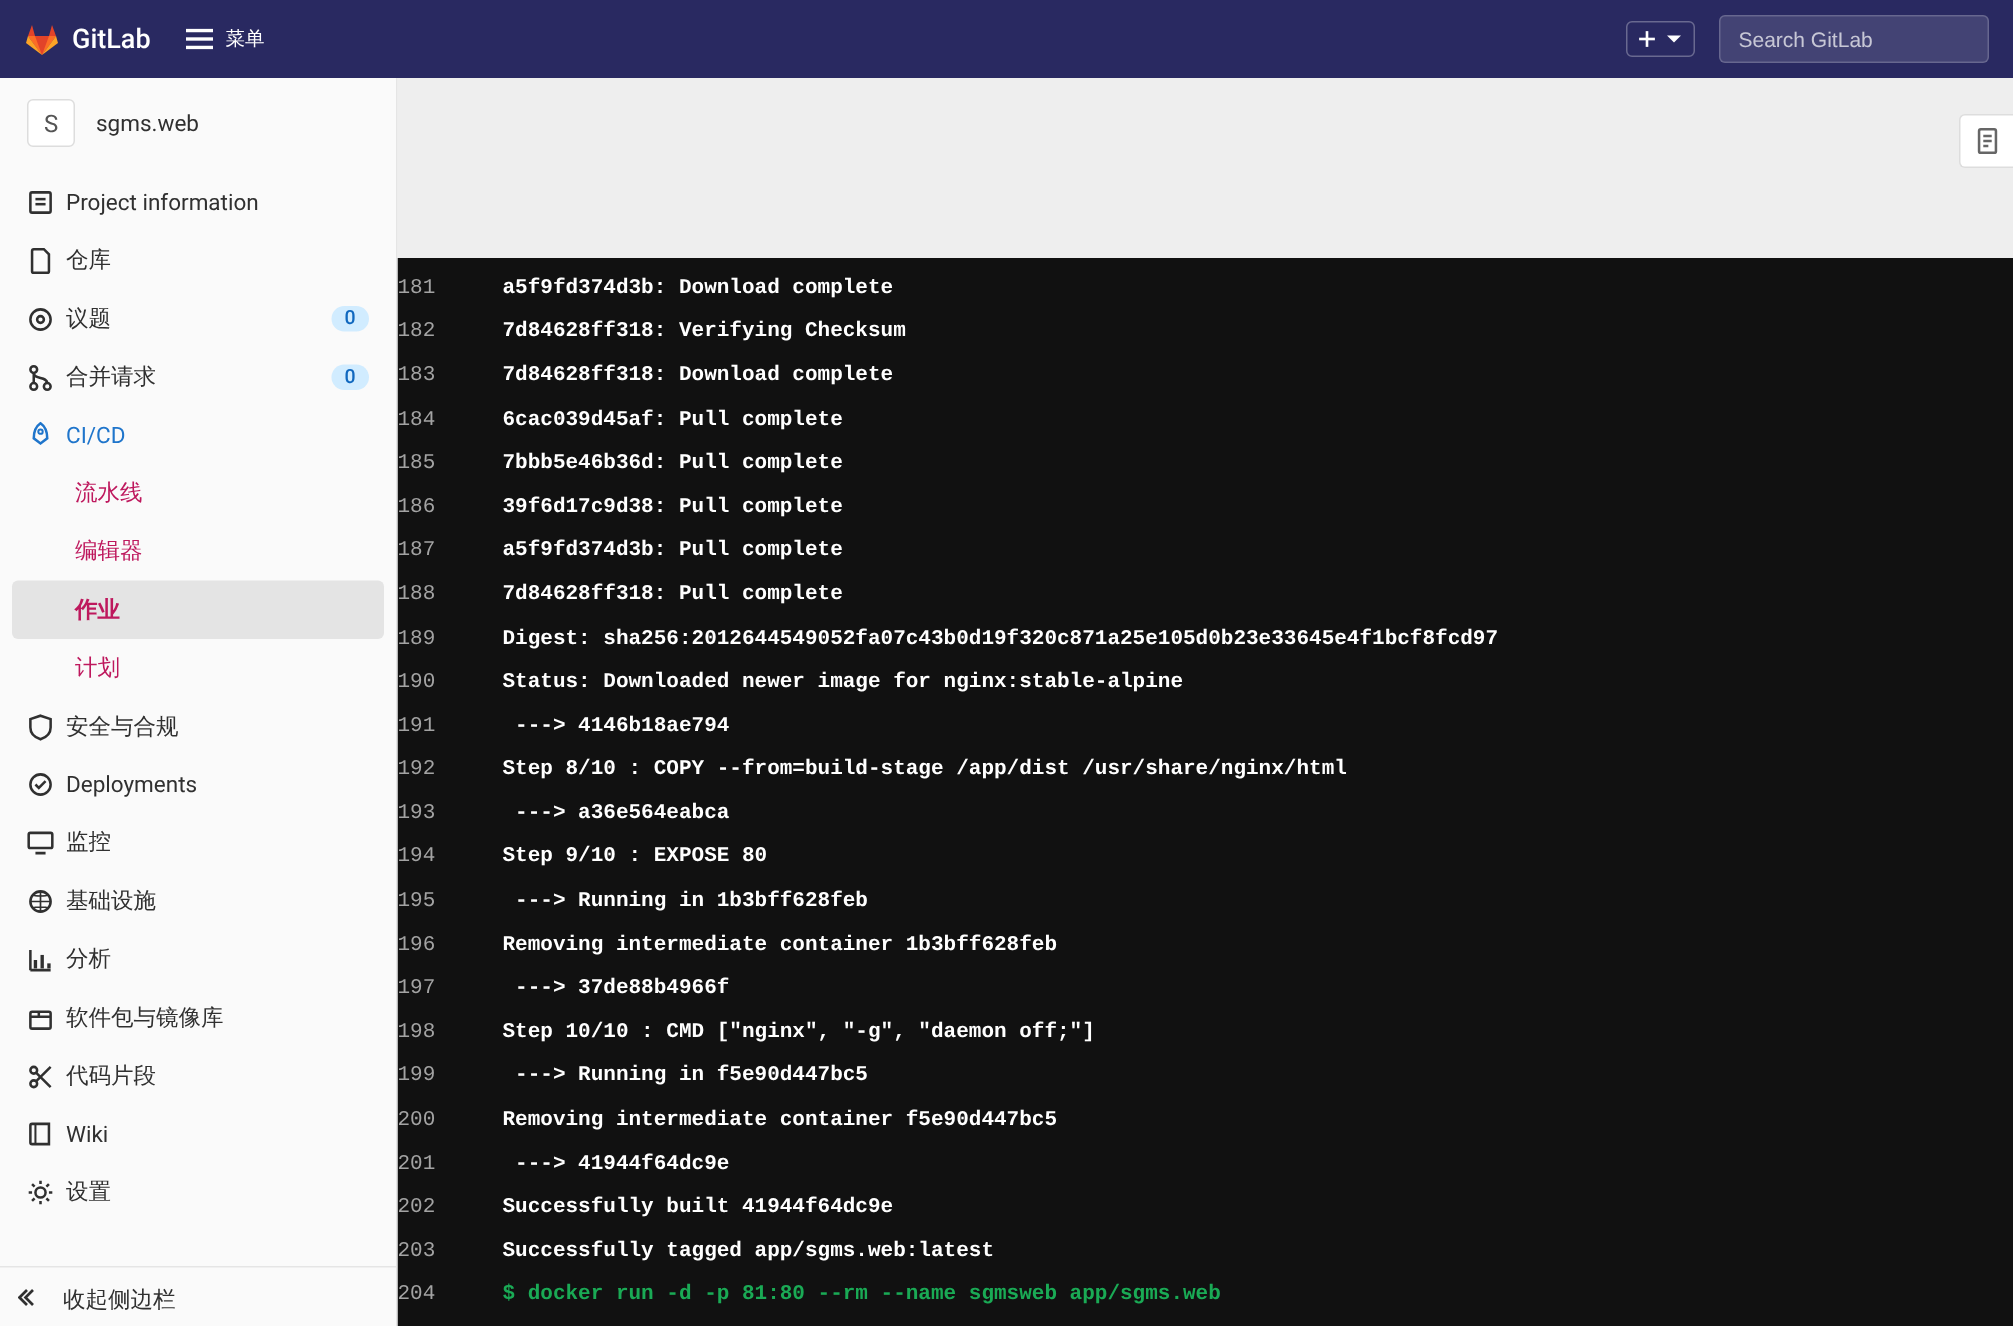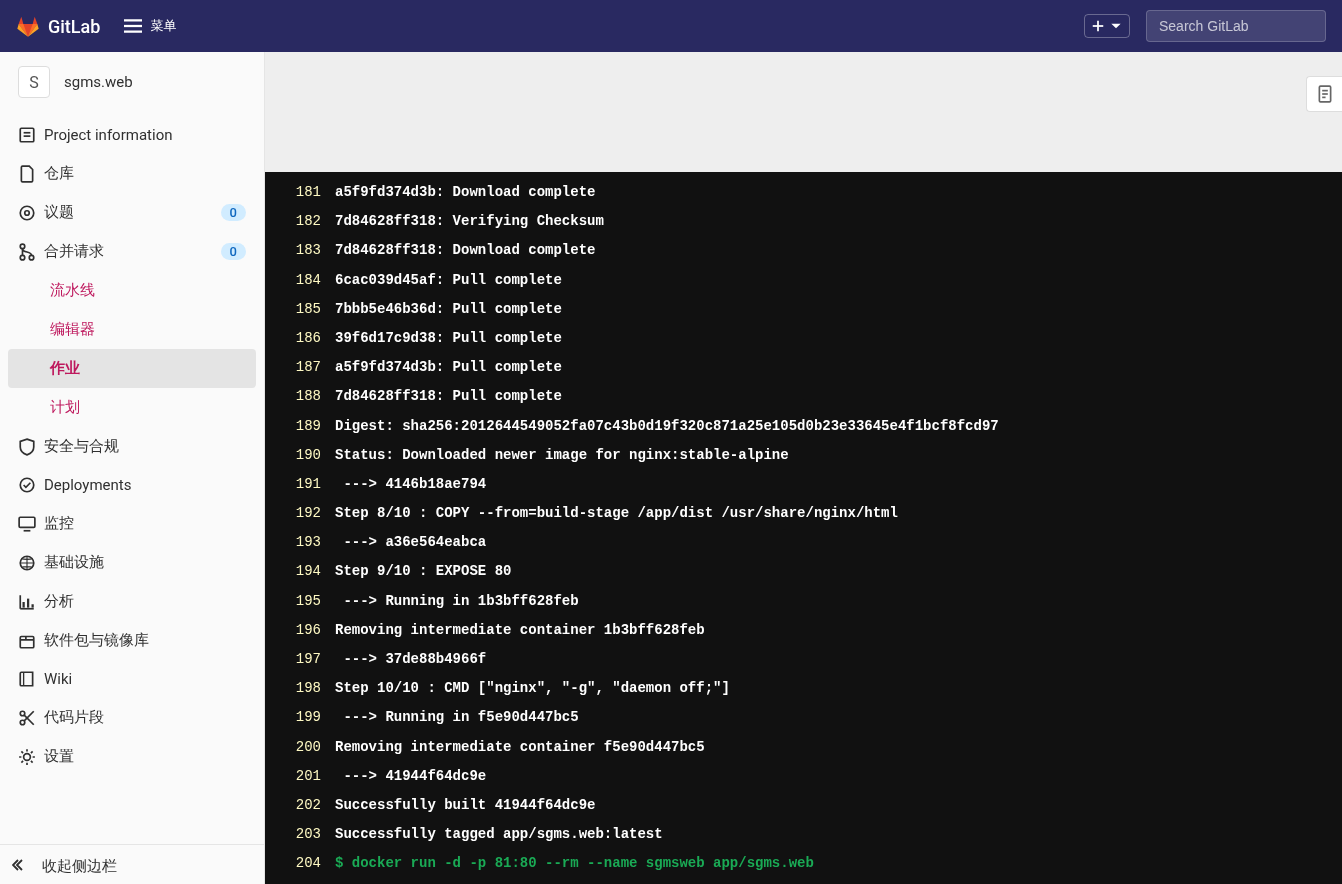--- a/index.html
+++ b/index.html
@@ -48,21 +48,21 @@
 .sidebar-footer svg { width: 16px; height: 16px; }
 
 
 .main { flex: 1; background: #eeeeee; position: relative; overflow: hidden; }
 .top-action { position: absolute; top: 24px; right: 0; width: 36px; height: 36px; background: #fff; border: 1px solid #ddd; border-top-left-radius: 4px; border-bottom-left-radius: 4px; border-right: none; display: flex; align-items: center; justify-content: center; }
 .top-action svg { width: 18px; height: 18px; color: #666; }
 
 .log-area { position: absolute; top: 120px; left: 0; right: 0; bottom: 0; background: #111; color: #fff; font-family: "SFMono-Regular", Consolas, "Liberation Mono", Menlo, monospace; font-size: 14px; overflow: hidden; }
 .log-lines { padding: 6px 0; }
 .log-line { display: flex; padding: 2px 0; line-height: 1.8; }
-.lineno { width: 70px; text-align: right; padding-right: 14px; color: #fef9c3; flex-shrink: 0; user-select: none; }
+.lineno { width: 70px; text-align: left; padding-right: 14px; color: #a3a3a3; flex-shrink: 0; user-select: none; }
 .linetext { white-space: pre; color: #ffffff; font-weight: 600; }
 .linetext.green { color: #1aaa55; }
 </style>
 </head>
 <body>
 
 <div class="navbar">
   <div class="navbar-left">
     <div class="logo-wrap">
       <svg class="logo-svg" viewBox="0 0 36 36">
@@ -141,20 +141,29 @@
               <svg viewBox="0 0 16 16">
                 <circle cx="4" cy="3" r="2" fill="none" stroke="currentColor" stroke-width="1.5"></circle>
                 <circle cx="4" cy="13" r="2" fill="none" stroke="currentColor" stroke-width="1.5"></circle>
                 <circle cx="12" cy="13" r="2" fill="none" stroke="currentColor" stroke-width="1.5"></circle>
                 <path d="M4 5v6M4 5c0 4 8 2 8 6" fill="none" stroke="currentColor" stroke-width="1.5"></path>
               </svg>
             </span>
             <span class="sidebar-label">合并请求</span>
             <span class="badge">0</span>
           </div>
+          <div class="sidebar-item active-section">
+            <span class="sidebar-icon">
+              <svg viewBox="0 0 16 16">
+                <path d="M8 1c3 2 4 6 4 9l-4 3-4-3c0-3 1-7 4-9z" fill="none" stroke="currentColor" stroke-width="1.5"></path>
+                <circle cx="8" cy="6" r="1.3" fill="none" stroke="currentColor" stroke-width="1.2"></circle>
+              </svg>
+            </span>
+            <span class="sidebar-label">CI/CD</span>
+          </div>
           <div class="subnav">
             <div class="subnav-item">流水线</div>
             <div class="subnav-item">编辑器</div>
             <div class="subnav-item active">作业</div>
             <div class="subnav-item">计划</div>
           </div>
           <div class="sidebar-item">
             <span class="sidebar-icon">
               <svg viewBox="0 0 16 16">
                 <path d="M8 1l6 2v5c0 4-3 6-6 7-3-1-6-3-6-7V3l6-2z" fill="none" stroke="currentColor" stroke-width="1.5"></path>
@@ -206,36 +215,36 @@
               <svg viewBox="0 0 16 16">
                 <rect x="2" y="4" width="12" height="10" rx="1" fill="none" stroke="currentColor" stroke-width="1.5"></rect>
                 <path d="M2 7h12M7 4v3" fill="none" stroke="currentColor" stroke-width="1.5"></path>
               </svg>
             </span>
             <span class="sidebar-label">软件包与镜像库</span>
           </div>
           <div class="sidebar-item">
             <span class="sidebar-icon">
               <svg viewBox="0 0 16 16">
-                <path d="M3 2h10v12H3a1 1 0 0 1-1-1V3a1 1 0 0 1 1-1z" fill="none" stroke="currentColor" stroke-width="1.5"></path>
-                <line x1="5" y1="2" x2="5" y2="14" stroke="currentColor" stroke-width="1.2"></line>
-              </svg>
-            </span>
-            <span class="sidebar-label">Wiki</span>
-          </div>
-          <div class="sidebar-item">
-            <span class="sidebar-icon">
-              <svg viewBox="0 0 16 16">
                 <circle cx="4" cy="4" r="2" fill="none" stroke="currentColor" stroke-width="1.5"></circle>
                 <circle cx="4" cy="12" r="2" fill="none" stroke="currentColor" stroke-width="1.5"></circle>
                 <line x1="5.5" y1="5.5" x2="14" y2="14" stroke="currentColor" stroke-width="1.5"></line>
                 <line x1="5.5" y1="10.5" x2="14" y2="2" stroke="currentColor" stroke-width="1.5"></line>
               </svg>
             </span>
             <span class="sidebar-label">代码片段</span>
+          </div>
+          <div class="sidebar-item">
+            <span class="sidebar-icon">
+              <svg viewBox="0 0 16 16">
+                <path d="M3 2h10v12H3a1 1 0 0 1-1-1V3a1 1 0 0 1 1-1z" fill="none" stroke="currentColor" stroke-width="1.5"></path>
+                <line x1="5" y1="2" x2="5" y2="14" stroke="currentColor" stroke-width="1.2"></line>
+              </svg>
+            </span>
+            <span class="sidebar-label">Wiki</span>
           </div>
           <div class="sidebar-item">
             <span class="sidebar-icon">
               <svg viewBox="0 0 16 16">
                 <circle cx="8" cy="8" r="3" fill="none" stroke="currentColor" stroke-width="1.5"></circle>
                 <path d="M8 1v2M8 13v2M1 8h2M13 8h2M3 3l1.5 1.5M11.5 11.5L13 13M3 13l1.5-1.5M11.5 4.5L13 3" stroke="currentColor" stroke-width="1.5"></path>
               </svg>
             </span>
             <span class="sidebar-label">设置</span>
           </div>

